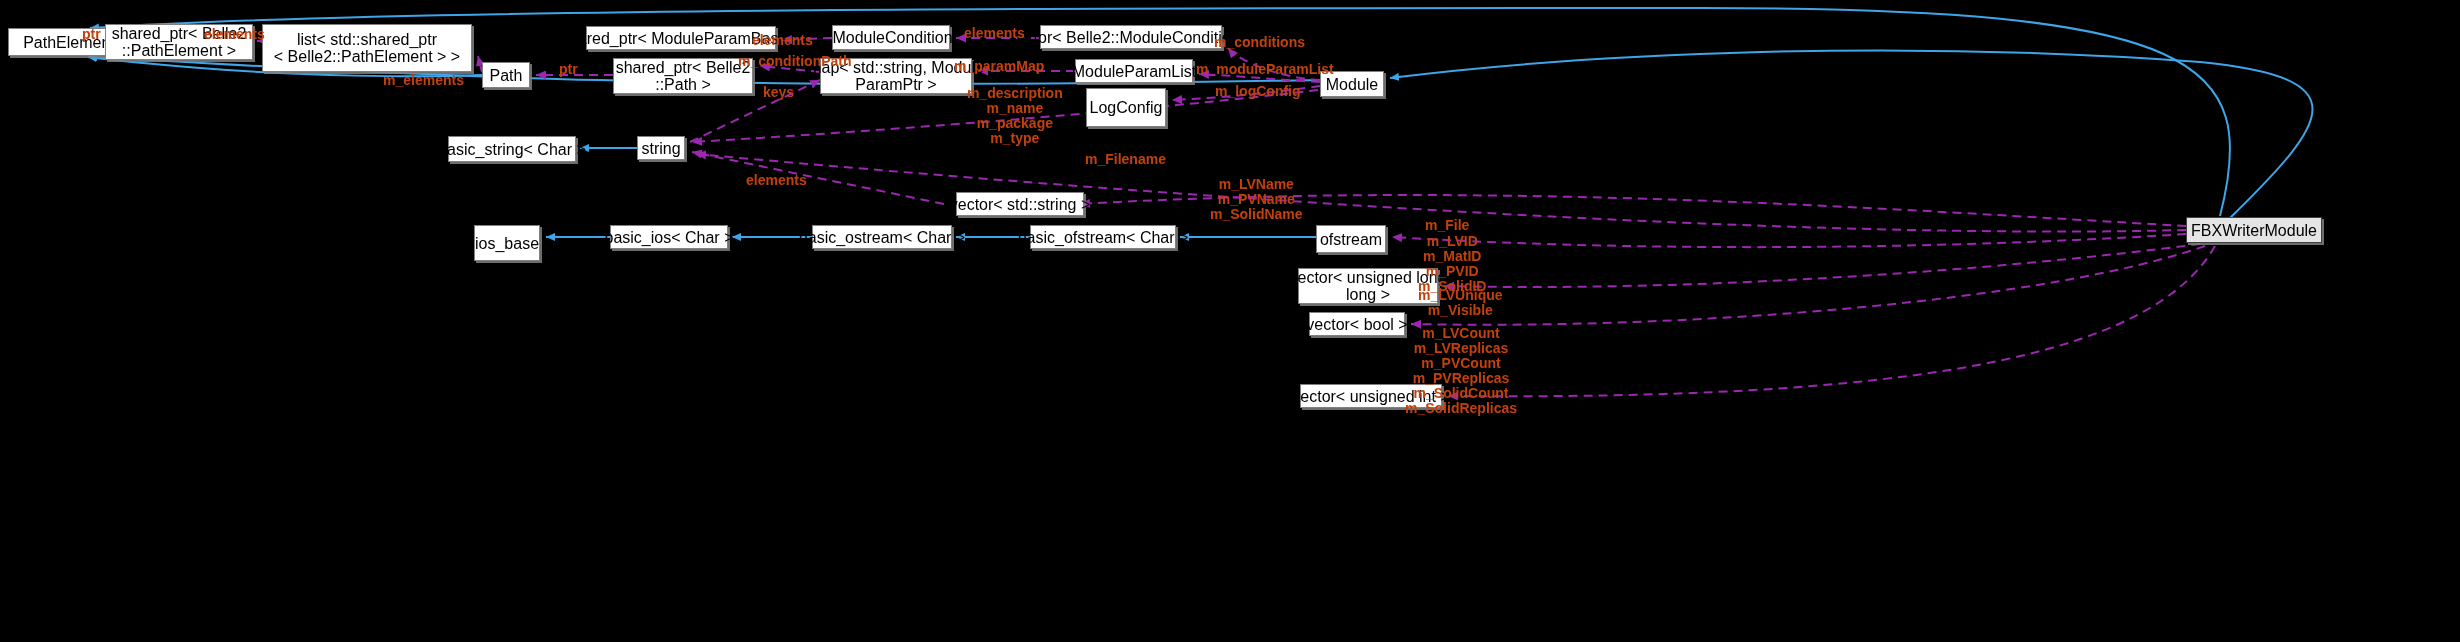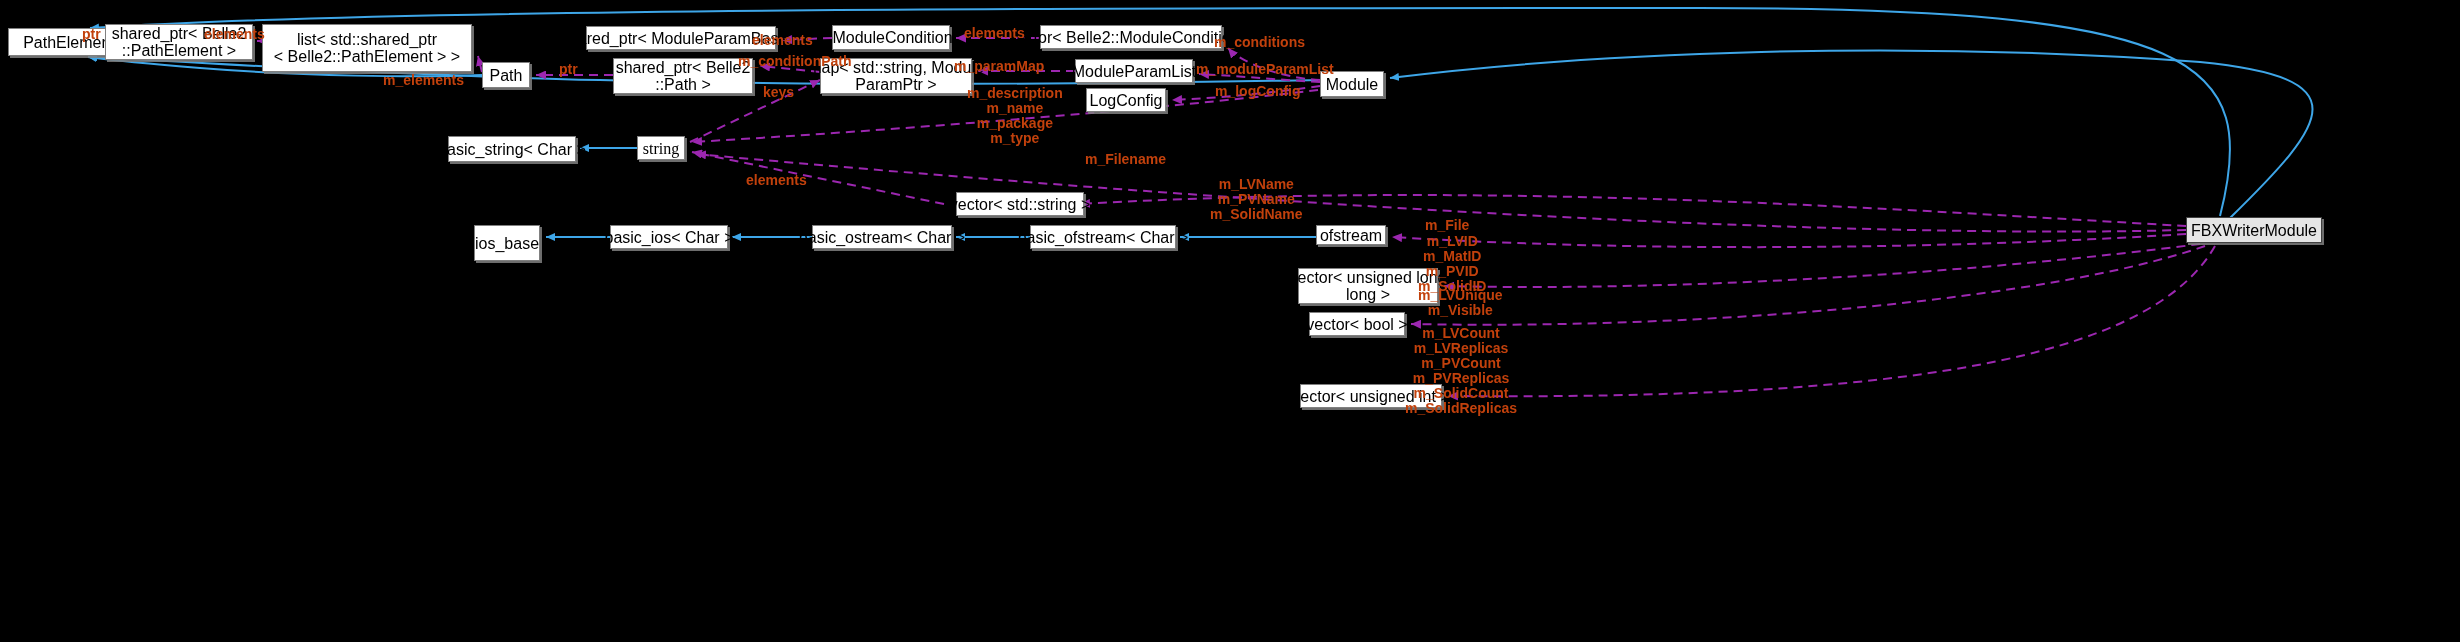--- a/index.html
+++ b/index.html
@@ -115,30 +115,30 @@
 &lt; Belle2::PathElement &gt; &gt;</div>
       <div class="node" style="left: 482px; top: 62px; width: 48px; height: 26px;">Path</div>
       <div class="node" style="left: 613px; top: 58px; width: 140px; height: 36px;">shared_ptr&lt; Belle2
 ::Path &gt;</div>
       <div class="node" style="left: 586px; top: 26px; width: 190px; height: 24px;">shared_ptr&lt; ModuleParamBase &gt;</div>
       <div class="node" style="left: 832px; top: 25px; width: 118px; height: 25px; padding-left: 9px;">ModuleCondition</div>
       <div class="node" style="left: 820px; top: 58px; width: 152px; height: 36px;">map&lt; std::string, Module
 ParamPtr &gt;</div>
       <div class="node" style="left: 1040px; top: 25px; width: 182px; height: 24px;">vector&lt; Belle2::ModuleCondition &gt;</div>
       <div class="node" style="left: 1075px; top: 59px; width: 118px; height: 24px;">ModuleParamList</div>
-      <div class="node" style="left: 1086px; top: 88px; width: 80px; height: 24px;">LogConfig</div>
+      <div class="node" style="left: 1086px; top: 88px; width: 80px; height: 39px;">LogConfig</div>
       <div class="node" style="left: 1320px; top: 71px; width: 64px; height: 26px;">Module</div>
       <div class="node" style="left: 448px; top: 136px; width: 128px; height: 26px;">basic_string&lt; Char &gt;</div>
-      <div class="node" style="left: 637px; top: 136px; width: 48px; height: 24px; font-family: Liberation Serif, serif;">string</div>
+      <div class="node" style="left: 637px; top: 136px; width: 48px; height: 24px;">string</div>
       <div class="node" style="left: 944px; top: 192px; width: 128px; height: 24px; margin-left: 12px;">vector&lt; std::string &gt;</div>
       <div class="node" style="left: 474px; top: 225px; width: 66px; height: 36px;">ios_base</div>
       <div class="node" style="left: 610px; top: 225px; width: 118px; height: 24px;">basic_ios&lt; Char &gt;</div>
       <div class="node" style="left: 812px; top: 225px; width: 140px; height: 24px;">basic_ostream&lt; Char &gt;</div>
       <div class="node" style="left: 1030px; top: 225px; width: 146px; height: 24px;">basic_ofstream&lt; Char &gt;</div>
-      <div class="node" style="left: 1316px; top: 225px; width: 70px; height: 20px; text-align: center;">ofstream</div>
+      <div class="node" style="left: 1316px; top: 225px; width: 70px; height: 28px; text-align: center;">ofstream</div>
       <div class="node" style="left: 1298px; top: 268px; width: 140px; height: 36px;">vector&lt; unsigned long
 long &gt;</div>
       <div class="node" style="left: 1309px; top: 312px; width: 96px; height: 24px;">vector&lt; bool &gt;</div>
       <div class="node" style="left: 1300px; top: 384px; width: 142px; height: 24px;">vector&lt; unsigned int &gt;</div>
       <div class="node focus" style="left: 2186px; top: 217px; width: 136px; height: 26px;">FBXWriterModule</div>
     </div>
   <div id="label-layer">
       <div class="edge-label" style="left: 82px; top: 27px;">ptr</div>
       <div class="edge-label" style="left: 204px; top: 27px;">elements</div>
       <div class="edge-label" style="left: 383px; top: 29px; margin-top: 44px;">m_elements</div>

